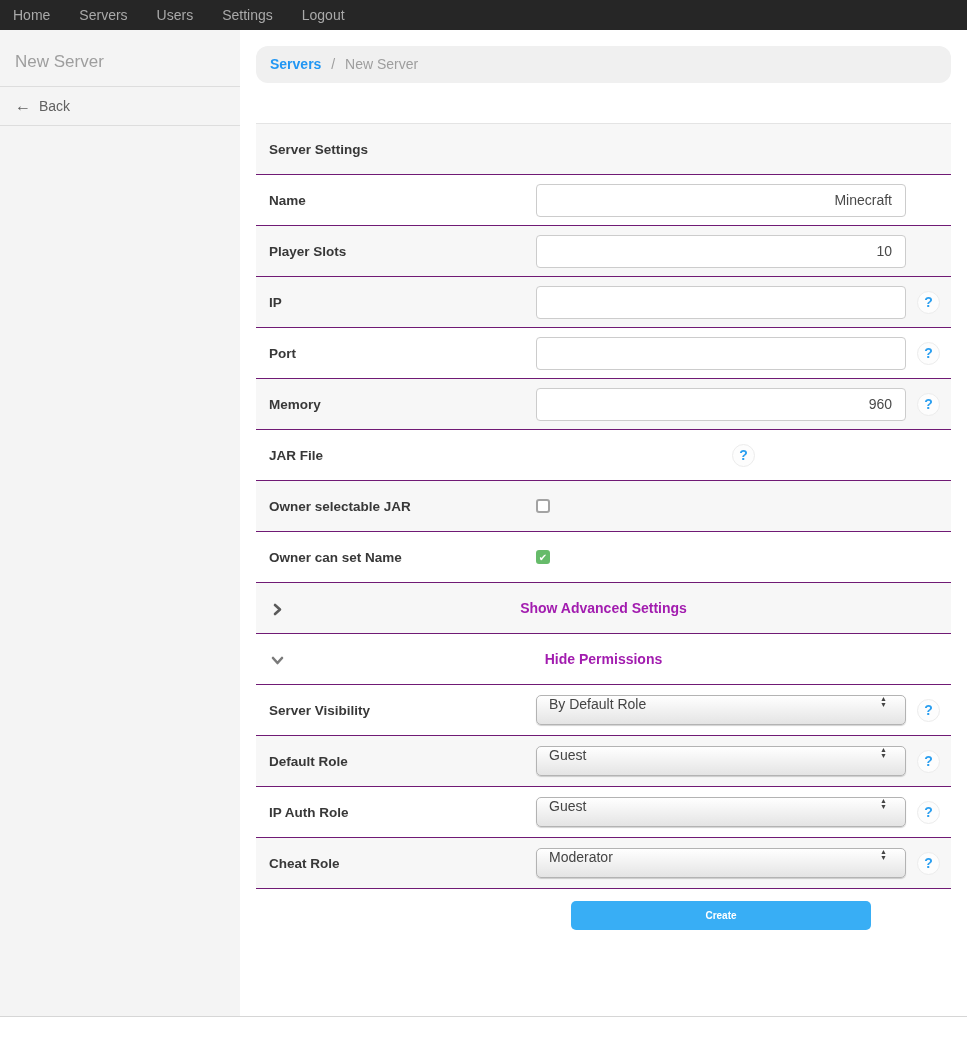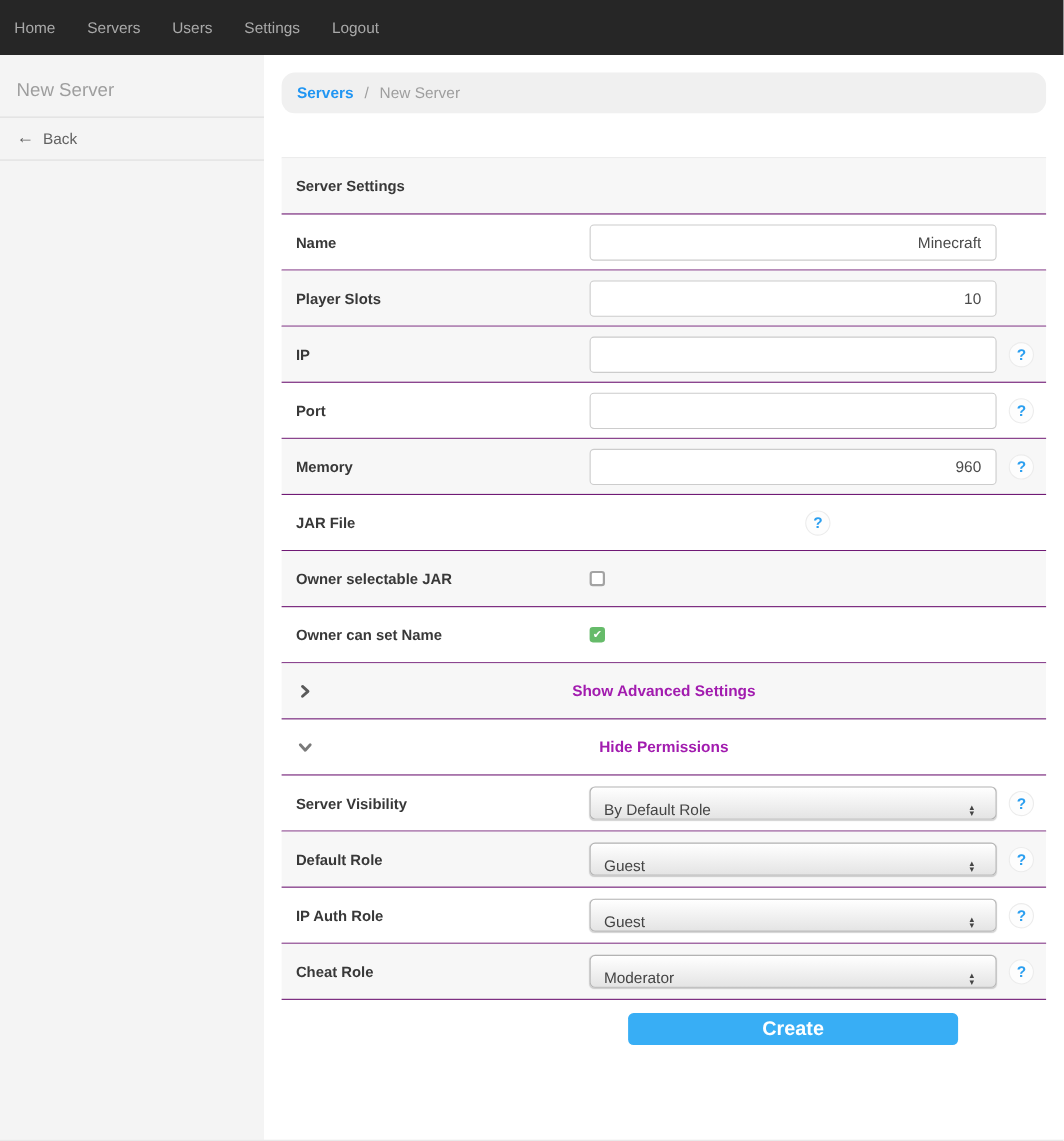--- a/index.html
+++ b/index.html
@@ -4,21 +4,21 @@
 <style>
   * { box-sizing: border-box; margin: 0; padding: 0; }
   html, body {
     width: 967px; height: 1037px;
     font-family: "Liberation Sans", "DejaVu Sans", sans-serif;
     background: #ffffff; overflow: hidden;
   }
 
   
   .topnav {
-    height: 50px; background: #262626;
+    height: 30px; background: #262626;
     display: flex; align-items: center;
     padding-left: 13px;
     text-align: right;
   }
   .topnav .nav-item {
     color: #a9a9a9; font-size: 14px; margin-right: 29px;
     cursor: pointer; text-decoration: none;
   }
 
   
@@ -97,34 +97,34 @@
     color: #a21caf; font-size: 14px; font-weight: bold; cursor: pointer;
     text-decoration: none; display: block;
   }
 
   
   .select {
     width: 370px; height: 30px; border-radius: 5px;
     border: 1px solid #b3b3b3;
     background: linear-gradient(#ffffff, #e4e4e4);
     box-shadow: 0 1px 1px rgba(0,0,0,0.18);
-    display: flex; align-items: flex-end;
+    display: flex; align-items: flex-start;
     padding: 0 18px 0 12px; font-size: 14px; color: #444;
     cursor: pointer;
   }
   .select .sel-text { flex: 1; }
   .select .stepper { display: flex; flex-direction: column; line-height: 6px; font-size: 7px; color: #444; }
 
   
   .create-row { padding-top: 12px; }
   .create-btn {
     display: block; margin-left: 315px;
     width: 300px; height: 29px;
     background: #38aef5; border: none; border-radius: 5px;
-    color: #ffffff; font-size: 18px; font-weight: bold;
+    color: #ffffff; font-size: 10px; font-weight: bold;
     cursor: pointer; font-family: "Liberation Sans", sans-serif;
   }
 </style>
 </head>
 <body>
 
 <div class="topnav">
   <a class="nav-item">Home</a>
   <a class="nav-item">Servers</a>
   <a class="nav-item">Users</a>

